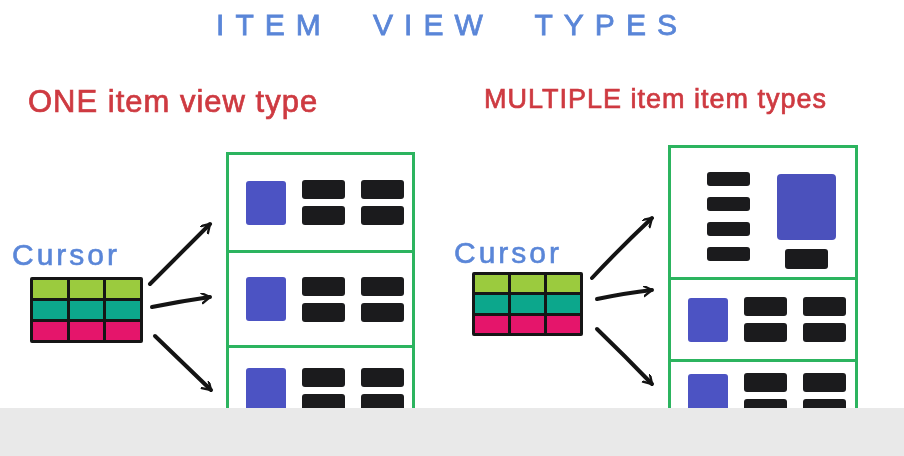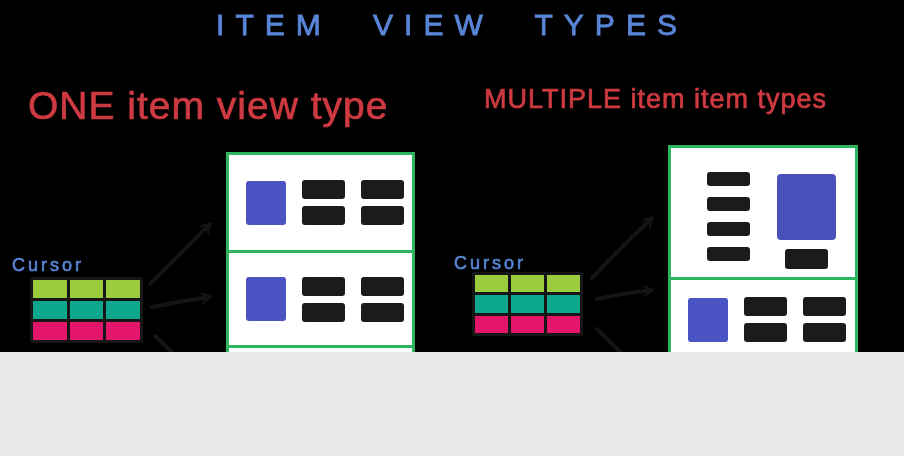--- a/index.html
+++ b/index.html
@@ -1,35 +1,35 @@
 <!DOCTYPE html>
 <html style="--ink-blue: #5a86d8; --ink-red: #ce3a41; --box-green: #2cb45f; --item-blue: #4c53c3; --item-blue-big: #4b51bc; --bar-black: #1b1b1d; --arrow-black: #141414; --grid-row-green: #9bcb3e; --grid-row-teal: #0ca78c; --grid-row-pink: #e5156b;"><head>
 <meta charset="utf-8">
 <style>
   * { margin:0; padding:0; box-sizing:border-box; }
   html,body { background:#e9e9e9; }
   .canvas{
-    position:relative; width:904px; height:352px; background:#000000;
+    position:relative; width:904px; height:408px; background:#ffffff;
     font-family:"Liberation Sans","DejaVu Sans",sans-serif; overflow:hidden;
   }
   
   .title{
     position:absolute; top:8px; left:0; width:100%; text-align:center;
     font-size:30px; font-weight:400; letter-spacing:11px; word-spacing:22px;
     color:var(--ink-blue); -webkit-text-stroke:.8px var(--ink-blue);
   }
   .heading{
     position:absolute; color:var(--ink-red); -webkit-text-stroke:.7px var(--ink-red);
     white-space:nowrap; letter-spacing:1px;
   }
-  .heading-left{ left:28px; top:84px; font-size:39px; }
+  .heading-left{ left:28px; top:84px; font-size:31px; }
   .heading-right{ left:484px; top:84px; font-size:27px; }
   .cursor-label{
     position:absolute; color:var(--ink-blue); -webkit-text-stroke:.6px var(--ink-blue);
-    font-size:18px; letter-spacing:3px;margin-top:17px;
+    font-size:30px; letter-spacing:3px;
   }
   .cursor-left{ left:12px; top:238px; }
   .cursor-right{ left:454px; top:236px; }
   
   .adapter-grid{
     position:absolute; display:grid; background:#161616;
     grid-template-columns:repeat(3,1fr); grid-template-rows:repeat(3,1fr);
     gap:3px; border:3px solid #161616; border-radius:2px;
   }
   .grid-left{ left:30px; top:277px; width:113px; height:66px; }

